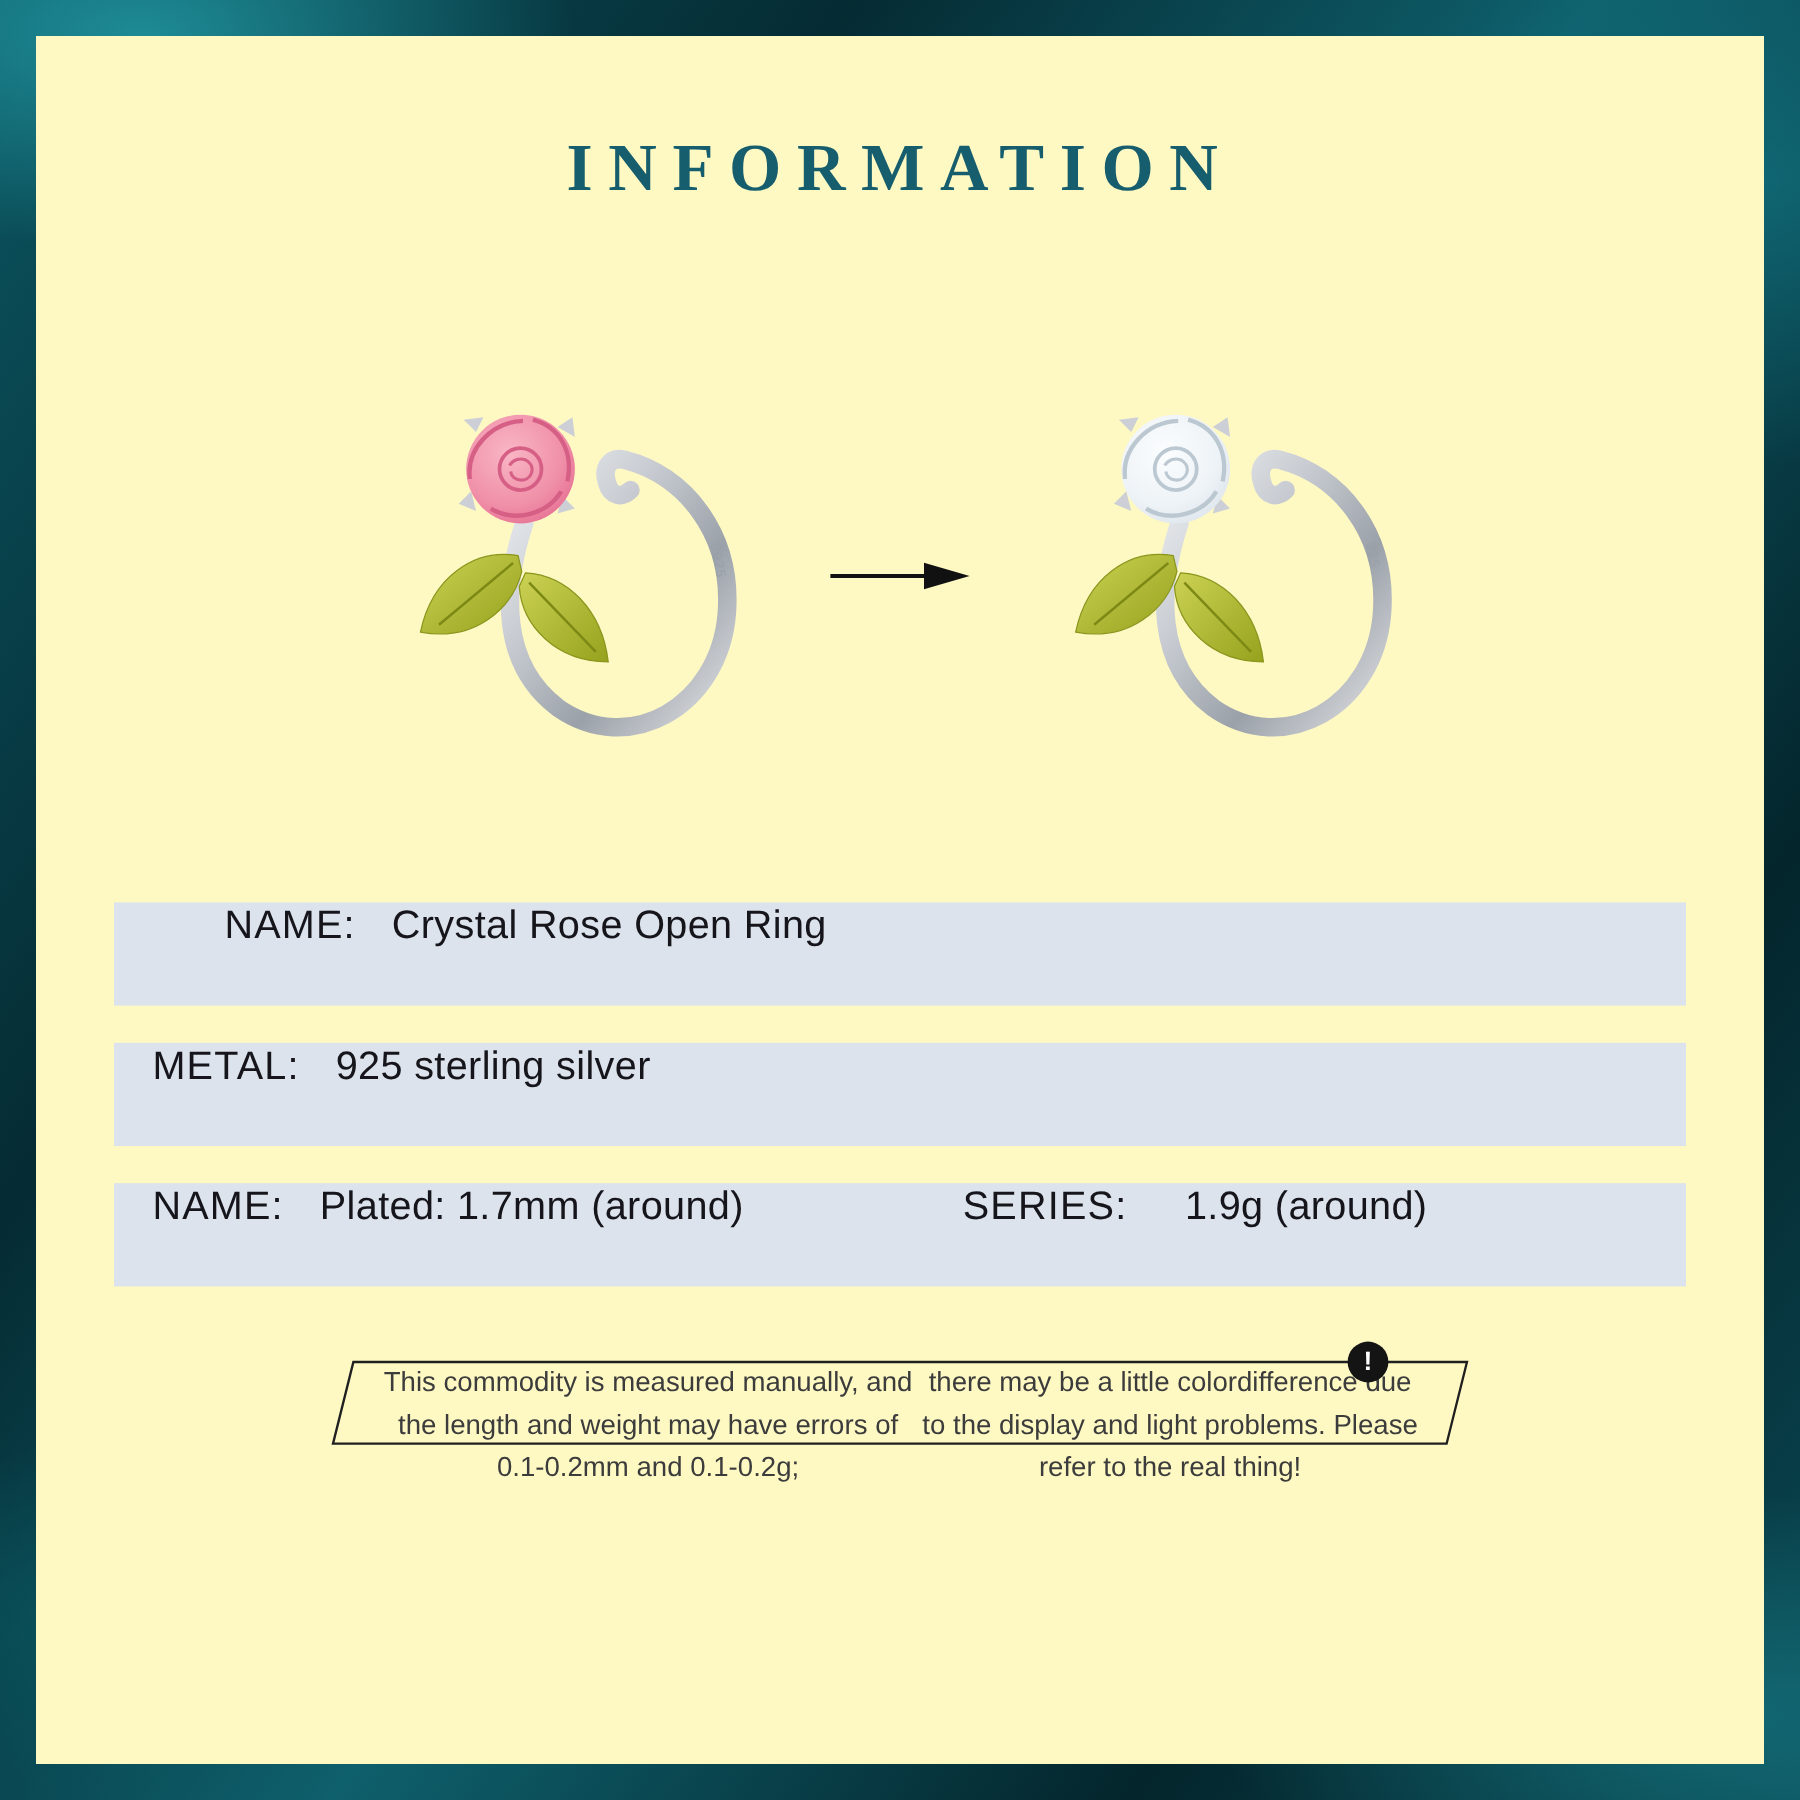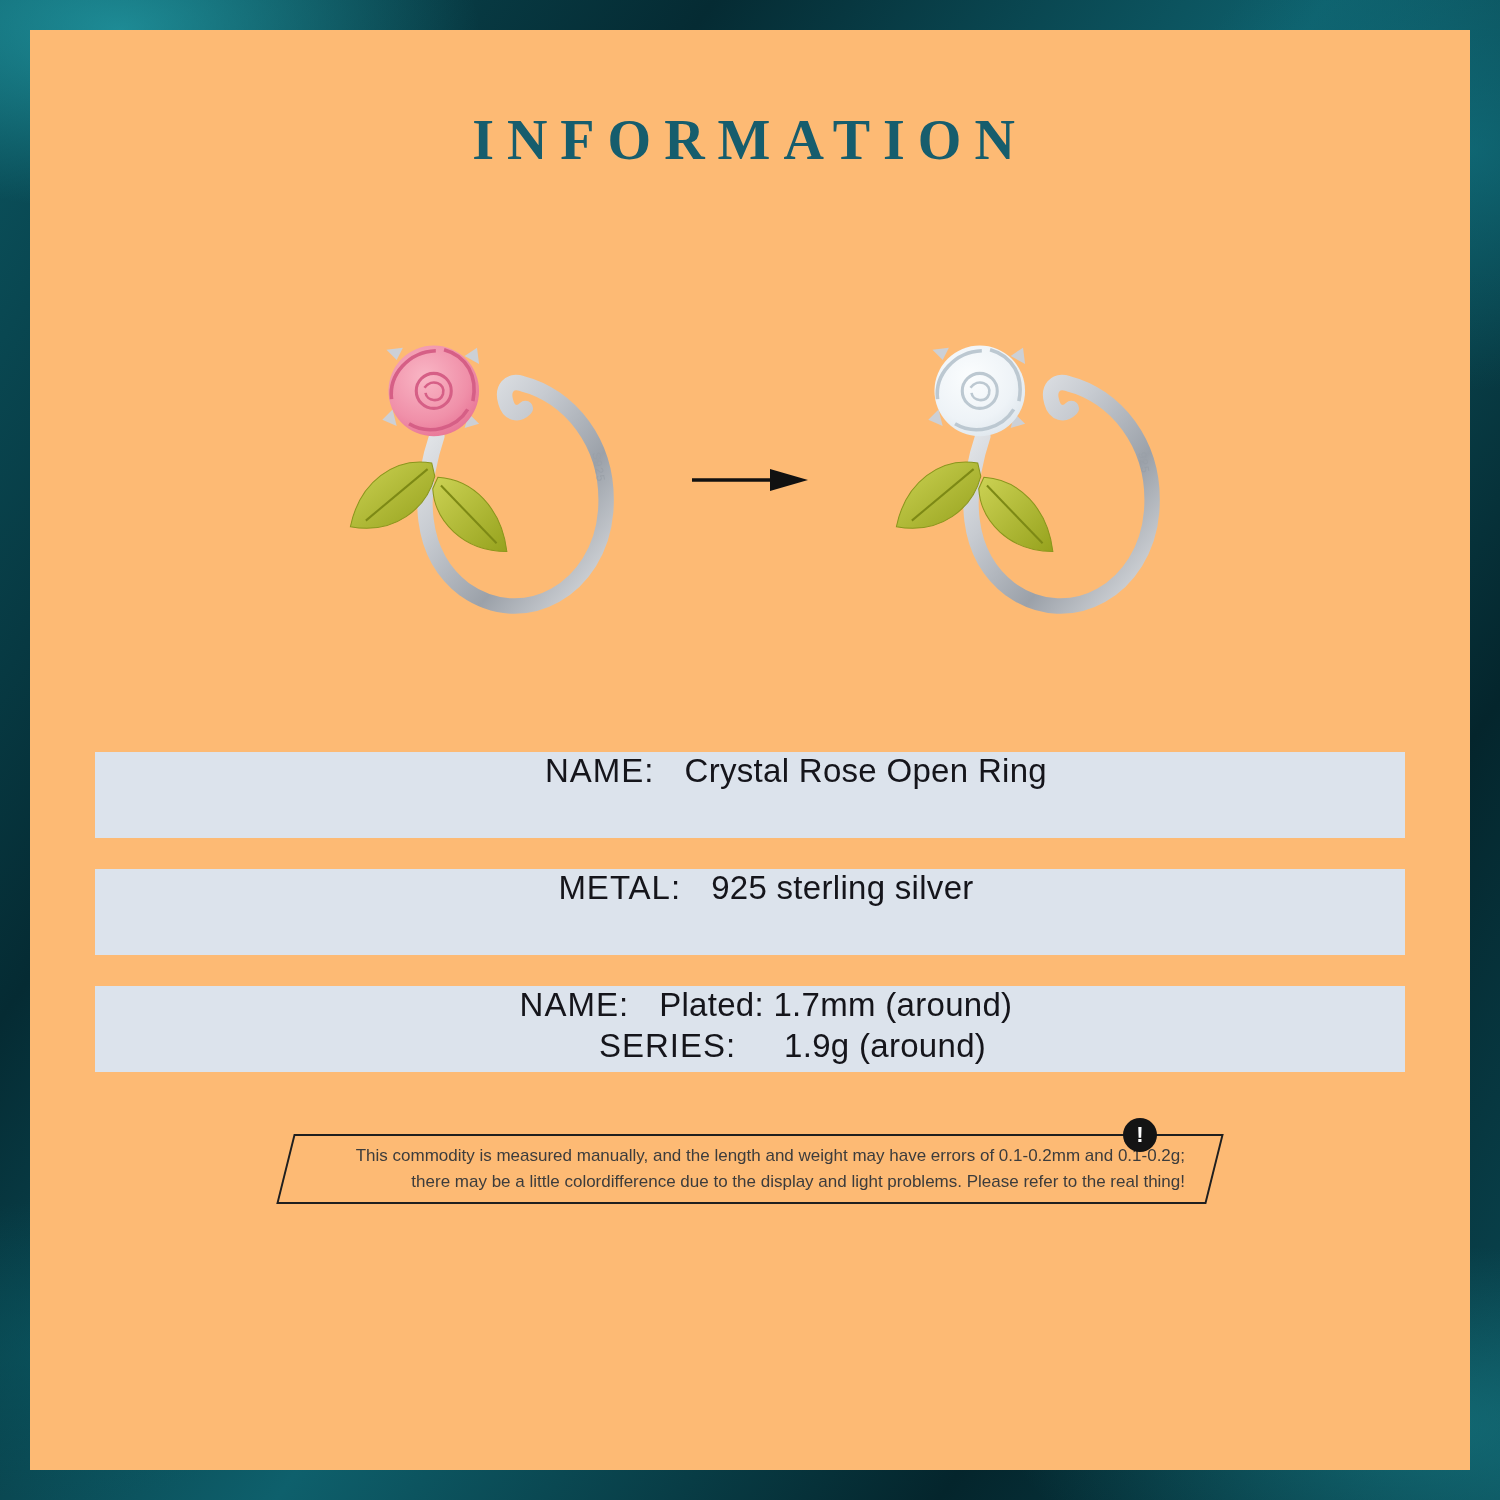--- a/index.html
+++ b/index.html
@@ -9,21 +9,21 @@
     background-color:#073741;
     background-image:
       radial-gradient(ellipse 600px 300px at 8% 2%, rgba(46,190,200,0.55), transparent 60%),
       radial-gradient(ellipse 500px 400px at 98% 10%, rgba(20,130,145,0.5), transparent 60%),
       radial-gradient(ellipse 700px 300px at 95% 95%, rgba(30,150,160,0.45), transparent 60%),
       radial-gradient(ellipse 500px 250px at 5% 90%, rgba(10,90,100,0.6), transparent 60%),
       linear-gradient(125deg, #0b5560 0%, #052b33 28%, #0e606c 52%, #04252c 78%, #0a4a55 100%);
   }
   .card{
     position:absolute;left:30px;top:30px;width:1440px;height:1440px;
-    background:#fdba74;
+    background:#fef9c3;
   }
   .title{
     margin-top:78px;
     text-align:center;
     font-family:"Liberation Serif", serif;
     font-size:56px;font-weight:bold;letter-spacing:13px;
     color:#165d6d;
   }
   .hero-row{
     margin-top:118px;
@@ -34,45 +34,45 @@
   .caption{
     margin-top:92px;
     text-align:center;
     font-size:36px;color:#050505;letter-spacing:0.5px;
   }
   .spec-table{
     margin:112px 65px 0 65px;
   }
   .spec-row{
     height:86px;background:#dce3ec;
-    display:flex;align-items:center;
+    display:flex;align-items:flex-start;
     margin-bottom:31px;
-    font-size:33px;color:#15151b;flex-direction:column;
+    font-size:33px;color:#15151b;
   }
   .cell-left{flex:0 0 47.5%;display:flex;align-items:baseline;padding-left:32px;box-sizing:border-box;}
   .cell-right{flex:1;display:flex;align-items:baseline;padding-left:85px;box-sizing:border-box;}
   .spec-row:nth-child(1) .cell-left{padding-left:92px;}
   .spec-label{margin-right:30px;letter-spacing:1px;}
   .cell-right .spec-label{margin-right:48px;}
   .spec-value{letter-spacing:0.3px;}
   .disclaimer{
     position:relative;
     margin:62px auto 0 auto;
     width:930px;height:70px;
   }
   .disclaimer::before{
     content:"";position:absolute;inset:0;
     border:2px solid #1f1f1f;
     transform:skewX(-14deg);
   }
   .disclaimer-text{
     position:absolute;inset:0;
-    display:flex;flex-direction:column;justify-content:center;
-    text-align:right;
-    font-size:17px;line-height:1.55;color:#3c3c3c;
+    display:flex;flex-direction:row;justify-content:center;
+    text-align:center;
+    font-size:23px;line-height:1.55;color:#3c3c3c;
     padding:0 30px;
   }
   .excl-icon{
     position:absolute;top:-16px;right:58px;
     width:34px;height:34px;border-radius:50%;
     background:#141414;color:#ffffff;
     display:flex;align-items:center;justify-content:center;
     font-size:22px;font-weight:bold;
   }
 </style>

